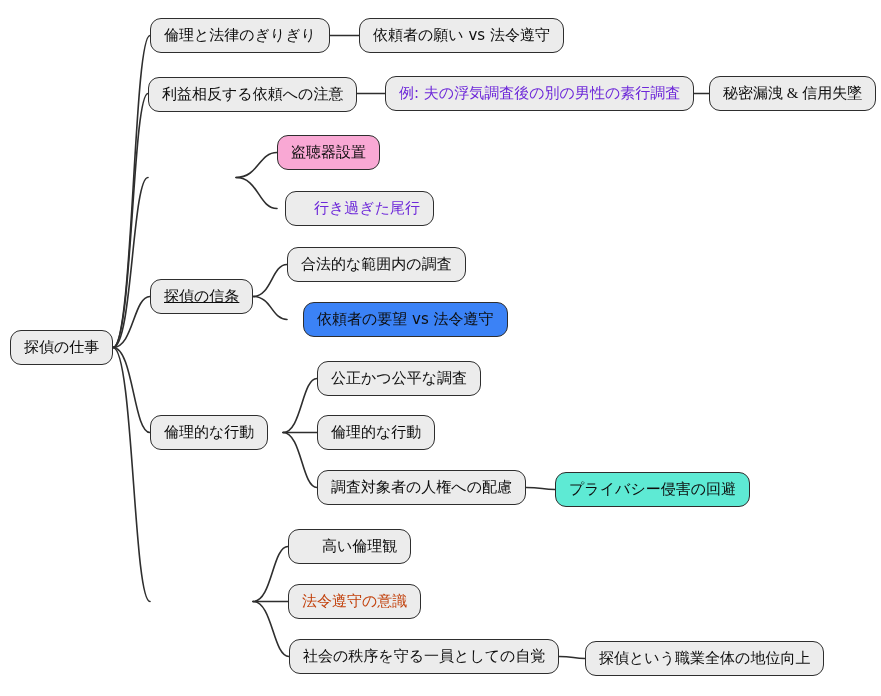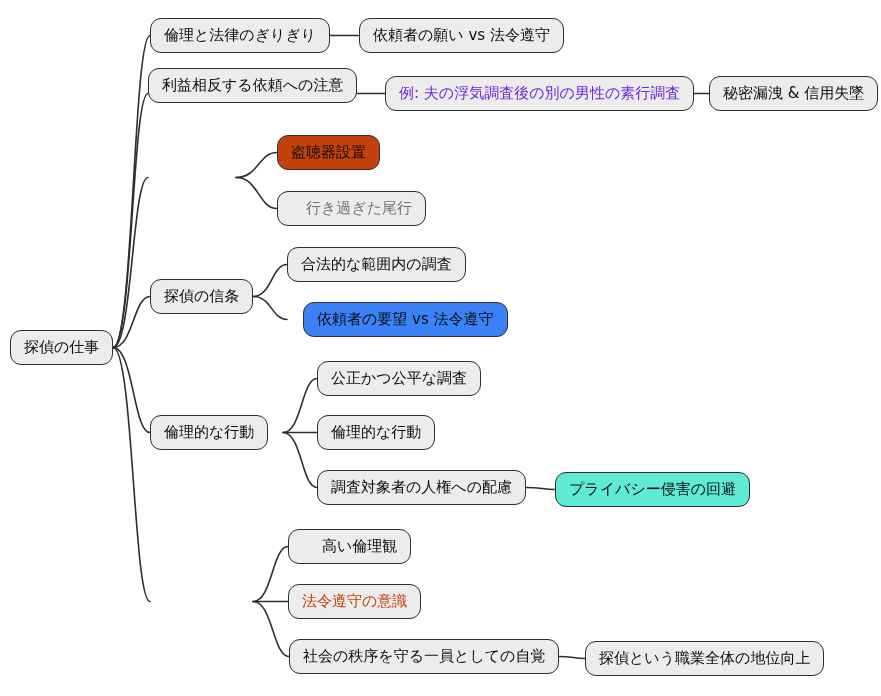--- a/index.html
+++ b/index.html
@@ -60,26 +60,26 @@
       <path d="M 526 487.5 C 541.95 487.5, 541.95 489.5, 555 489.5" fill="none" stroke="#2e2e2e" stroke-width="1.6" stroke-linecap="round"></path>
       <path d="M 253 601.5 C 272.25 601.5, 272.25 546.5, 288 546.5" fill="none" stroke="#2e2e2e" stroke-width="1.6" stroke-linecap="round"></path>
       <path d="M 253 601.5 C 272.25 601.5, 272.25 601.5, 288 601.5" fill="none" stroke="#2e2e2e" stroke-width="1.6" stroke-linecap="round"></path>
       <path d="M 253 601.5 C 272.8 601.5, 272.8 656.5, 289 656.5" fill="none" stroke="#2e2e2e" stroke-width="1.6" stroke-linecap="round"></path>
       <path d="M 559 656.5 C 573.3 656.5, 573.3 658.5, 585 658.5" fill="none" stroke="#2e2e2e" stroke-width="1.6" stroke-linecap="round"></path>
     </svg>
 
 <div class="node" style="left: 10px; top: 330px; background: rgb(236, 236, 236); border-color: rgb(46, 46, 46); color: rgb(13, 13, 13);">探偵の仕事</div>
     <div class="node" style="left: 150px; top: 18px; background: rgb(236, 236, 236); border-color: rgb(46, 46, 46); color: rgb(13, 13, 13);">倫理と法律のぎりぎり</div>
     <div class="node" style="left: 359px; top: 18px; background: rgb(236, 236, 236); border-color: rgb(46, 46, 46); color: rgb(13, 13, 13);">依頼者の願い vs 法令遵守</div>
-    <div class="node" style="left: 148px; top: 68px; background: rgb(236, 236, 236); border-color: rgb(46, 46, 46); color: rgb(13, 13, 13);">利益相反する依頼への注意</div>
+    <div class="node" style="left: 148px; top: 77px; background: rgb(236, 236, 236); border-color: rgb(46, 46, 46); color: rgb(13, 13, 13);">利益相反する依頼への注意</div>
     <div class="node" style="left: 385px; top: 76px; background: rgb(236, 236, 236); border-color: rgb(46, 46, 46); color: #6d28d9;">例: 夫の浮気調査後の別の男性の素行調査</div>
-    <div class="node" style="left: 709px; top: 76px; background: rgb(236, 236, 236); border-color: rgb(46, 46, 46); color: rgb(13, 13, 13);">秘密漏洩 &amp; 信用失墜</div>
-    <div class="node" style="left: 277px; top: 135px; background: #c2410c; border-color: rgb(46, 46, 46); color: rgb(13, 13, 13);">盗聴器設置</div>
-    <div class="node" style="left: 277px; top: 191px; background: rgb(236, 236, 236); border-color: rgb(46, 46, 46); color: #737373; padding-left: 28px;">行き過ぎた尾行</div>
-    <div class="node" style="left: 150px; top: 279px; background: rgb(236, 236, 236); border-color: rgb(46, 46, 46); color: rgb(13, 13, 13);">探偵の信条</div>
+    <div class="node" style="left: 709px; top: 76px; background: rgb(236, 236, 236); border-color: rgb(46, 46, 46); color: rgb(13, 13, 13); font-family: Liberation Serif, serif;">秘密漏洩 &amp; 信用失墜</div>
+    <div class="node" style="left: 277px; top: 135px; background: #f9a8d4; border-color: rgb(46, 46, 46); color: rgb(13, 13, 13);">盗聴器設置</div>
+    <div class="node" style="left: 285px; top: 191px; background: rgb(236, 236, 236); border-color: rgb(46, 46, 46); color: #6d28d9; padding-left: 28px;">行き過ぎた尾行</div>
+    <div class="node" style="left: 150px; top: 279px; background: rgb(236, 236, 236); border-color: rgb(46, 46, 46); color: rgb(13, 13, 13); text-decoration: underline;">探偵の信条</div>
     <div class="node" style="left: 287px; top: 247px; background: rgb(236, 236, 236); border-color: rgb(46, 46, 46); color: rgb(13, 13, 13);">合法的な範囲内の調査</div>
     <div class="node" style="left: 287px; top: 302px; background: #3b82f6; border-color: rgb(46, 46, 46); color: rgb(13, 13, 13); margin-left: 16px;">依頼者の要望 vs 法令遵守</div>
     <div class="node" style="left: 150px; top: 415px; background: rgb(236, 236, 236); border-color: rgb(46, 46, 46); color: rgb(13, 13, 13);">倫理的な行動</div>
     <div class="node" style="left: 317px; top: 361px; background: rgb(236, 236, 236); border-color: rgb(46, 46, 46); color: rgb(13, 13, 13);">公正かつ公平な調査</div>
     <div class="node" style="left: 317px; top: 415px; background: rgb(236, 236, 236); border-color: rgb(46, 46, 46); color: rgb(13, 13, 13);">倫理的な行動</div>
     <div class="node" style="left: 317px; top: 470px; background: rgb(236, 236, 236); border-color: rgb(46, 46, 46); color: rgb(13, 13, 13);">調査対象者の人権への配慮</div>
     <div class="node" style="left: 555px; top: 472px; background: #5eead4; border-color: rgb(46, 46, 46); color: rgb(13, 13, 13);">プライバシー侵害の回避</div>
     <div class="node" style="left: 288px; top: 529px; background: rgb(236, 236, 236); border-color: rgb(46, 46, 46); color: rgb(13, 13, 13); padding-left: 33px;">高い倫理観</div>
     <div class="node" style="left: 288px; top: 584px; background: rgb(236, 236, 236); border-color: rgb(46, 46, 46); color: #c2410c;">法令遵守の意識</div>
     <div class="node" style="left: 289px; top: 639px; background: rgb(236, 236, 236); border-color: rgb(46, 46, 46); color: rgb(13, 13, 13);">社会の秩序を守る一員としての自覚</div>

